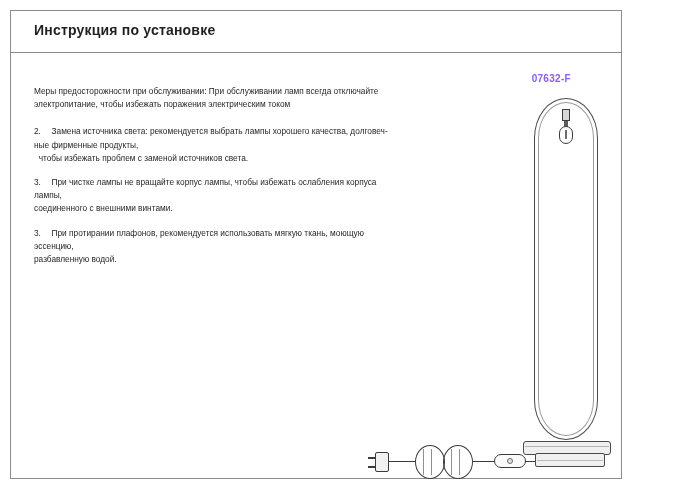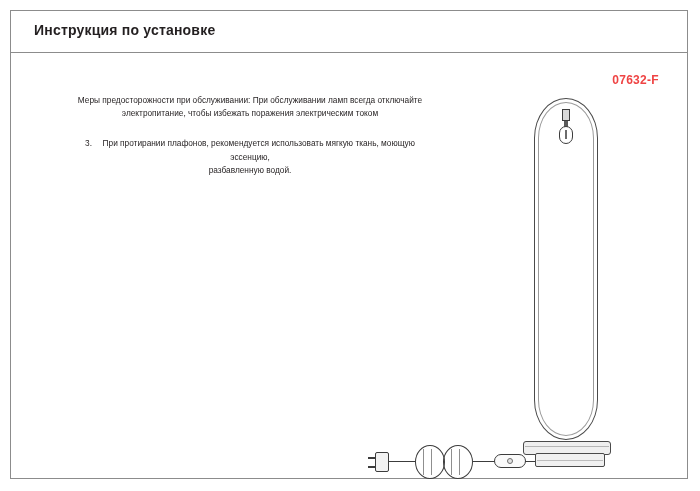--- a/index.html
+++ b/index.html
@@ -11,21 +11,21 @@
     width: 700px;
     height: 491px;
     font-family: "Liberation Sans", sans-serif;
     color: #231f20;
     overflow: hidden;
   }
   .sheet {
     position: absolute;
     left: 10px;
     top: 10px;
-    width: 678px;
+    width: 612px;
     height: 469px;
     border: 1px solid #8c8c8c;
     box-sizing: border-box;
     background: #ffffff;
   }
   .title-bar {
     position: absolute;
     left: 0;
     top: 0;
     width: 100%;
@@ -37,40 +37,39 @@
     position: absolute;
     left: 23px;
     top: 11px;
     font-size: 14px;
     font-weight: bold;
     letter-spacing: 0.2px;
     color: #231f20;
   }
   .model-code {
     position: absolute;
-    right: 28px;
+    right: 50px;
     top: 62px;
-    font-size: 12px;
+    font-size: 10px;
     font-weight: bold;
     letter-spacing: 0.3px;
-    color: #ef4444;
+    color: #8b5cf6;
   }
   .body-text {
     position: absolute;
     left: 23px;
     top: 66px;
     width: 432px;
     font-size: 8.3px;
     line-height: 13.2px;
     color: #231f20;
   }
   .para {
-    margin: 17px 0 11px 0;
+    margin: 8px 0 11px 0;
     white-space: pre-wrap;
-    text-align: center;
   }
   .para.first {
     margin-bottom: 14px;
   }
   
   .lamp {
     position: absolute;
     left: 470px;
     top: 84px;
     width: 190px;
@@ -278,20 +277,26 @@
 
   <div class="title-bar">
     <div class="title-text">Инструкция по установке</div>
   </div>
 
   <div class="model-code">07632-F</div>
 
   <div class="body-text">
     <p class="para first">Меры предосторожности при обслуживании: При обслуживании ламп всегда отключайте
 электропитание, чтобы избежать поражения электрическим током</p>
+    <p class="para">2.  Замена источника света: рекомендуется выбрать лампы хорошего качества, долговеч-
+ные фирменные продукты,
+  чтобы избежать проблем с заменой источников света.</p>
+    <p class="para">3.  При чистке лампы не вращайте корпус лампы, чтобы избежать ослабления корпуса
+лампы,
+соединенного с внешними винтами.</p>
     <p class="para">3.  При протирании плафонов, рекомендуется использовать мягкую ткань, моющую
 эссенцию,
 разбавленную водой.</p>
   </div>
 
   <div class="lamp">
     <div class="lamp-ring"></div>
     <div class="lamp-ring-inner"></div>
     <div class="bulb-cap"></div>
     <div class="bulb-stem"></div>

